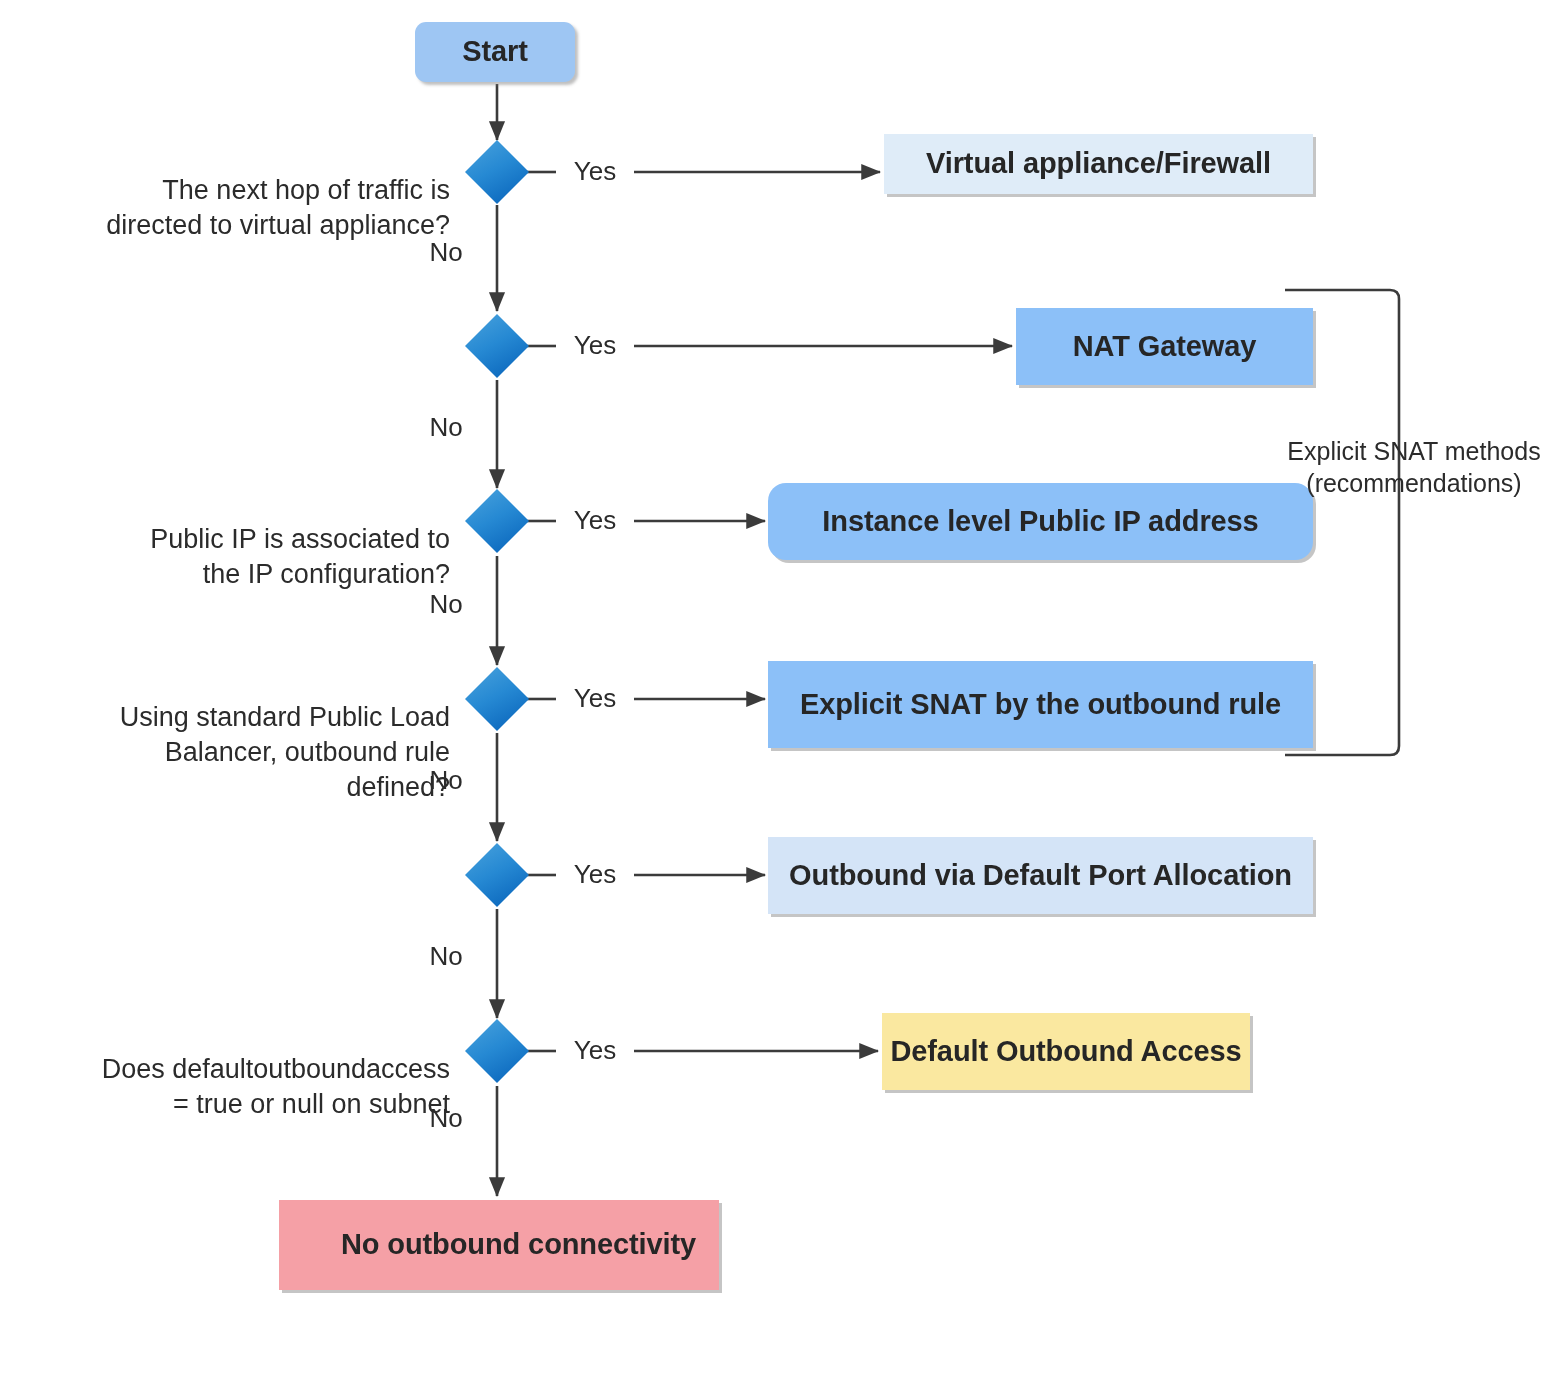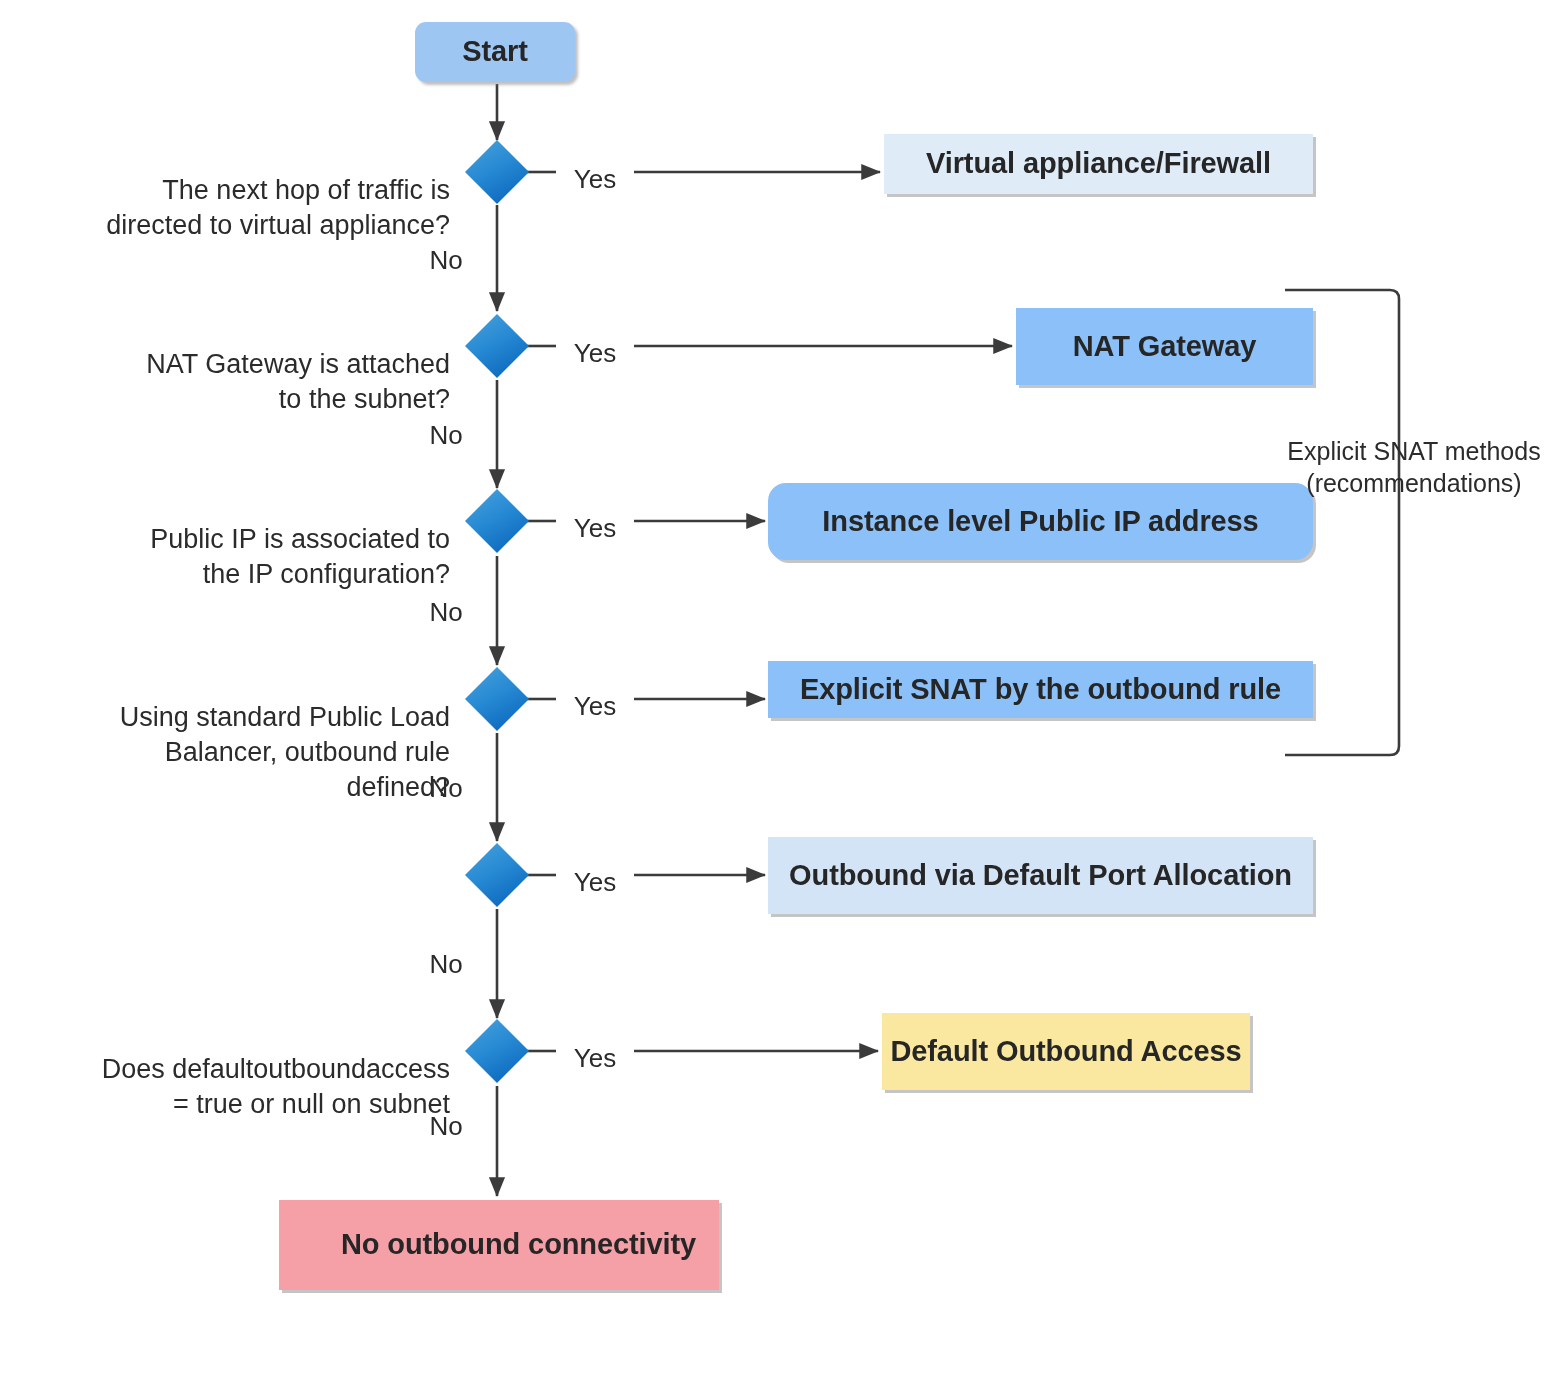--- a/index.html
+++ b/index.html
@@ -59,21 +59,20 @@
   }
 
   
   .elabel {
     position: absolute;
     color: #2b2b2b;
     font-size: 26px;
     font-weight: normal;
     line-height: 1.2;
     white-space: nowrap;
-    margin-top: 8px;
   }
   .elabel.yes { text-align: center; }
   .elabel.no  { text-align: center; }
 
   
   .bracket-note {
     position: absolute;
     color: #2b2b2b;
     font-size: 25px;
     font-weight: normal;
@@ -148,24 +147,20 @@
 
   <div class="node start" style="left:415px; top:22px; width:160px; height:60px; background:#9ec6f3;">
     <span>Start</span>
   </div>
 
   <div class="qlabel" style="left:60px; top:138px; width:390px;">
     <span>The next hop of traffic is
 directed to virtual appliance?</span>
   </div>
 
-  <div class="qlabel" style="left:60px; top:312px; width:390px;">
-    <span>NAT Gateway is attached
-to the subnet?</span>
-  </div>
 
   <div class="qlabel" style="left:60px; top:487px; width:390px;">
     <span>Public IP is associated to
 the IP configuration?</span>
   </div>
 
   <div class="qlabel" style="left:60px; top:665px; width:390px;">
     <span>Using standard Public Load
 Balancer, outbound rule defined?</span>
   </div>
@@ -195,21 +190,21 @@
   </div>
 
   <div class="node" style="left:1016px; top:308px; width:297px; height:77px; background:#8cc0f8;">
     <span>NAT Gateway</span>
   </div>
 
   <div class="node" style="left:768px; top:483px; width:545px; height:77px; background:#8cc0f8;border-radius:18px;">
     <span>Instance level Public IP address</span>
   </div>
 
-  <div class="node" style="left:768px; top:661px; width:545px; height:57px; background:#8cc0f8;">
+  <div class="node" style="left:768px; top:661px; width:545px; height:87px; background:#8cc0f8;">
     <span>Explicit SNAT by the outbound rule</span>
   </div>
 
   <div class="node" style="left:768px; top:837px; width:545px; height:77px; background:#d4e4f7;">
     <span>Outbound via Default Port Allocation</span>
   </div>
 
   <div class="node" style="left:882px; top:1013px; width:368px; height:77px; background:#fae8a0;text-align:center;">
     <span>Default Outbound Access</span>
   </div>

